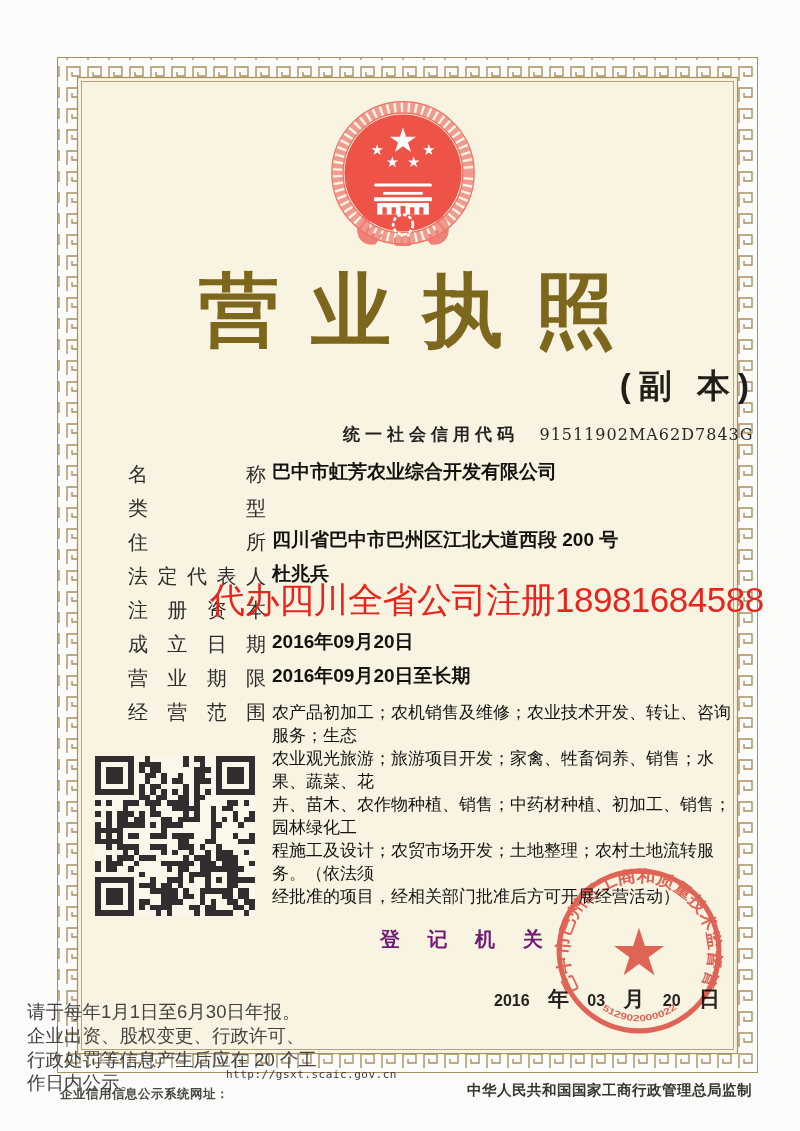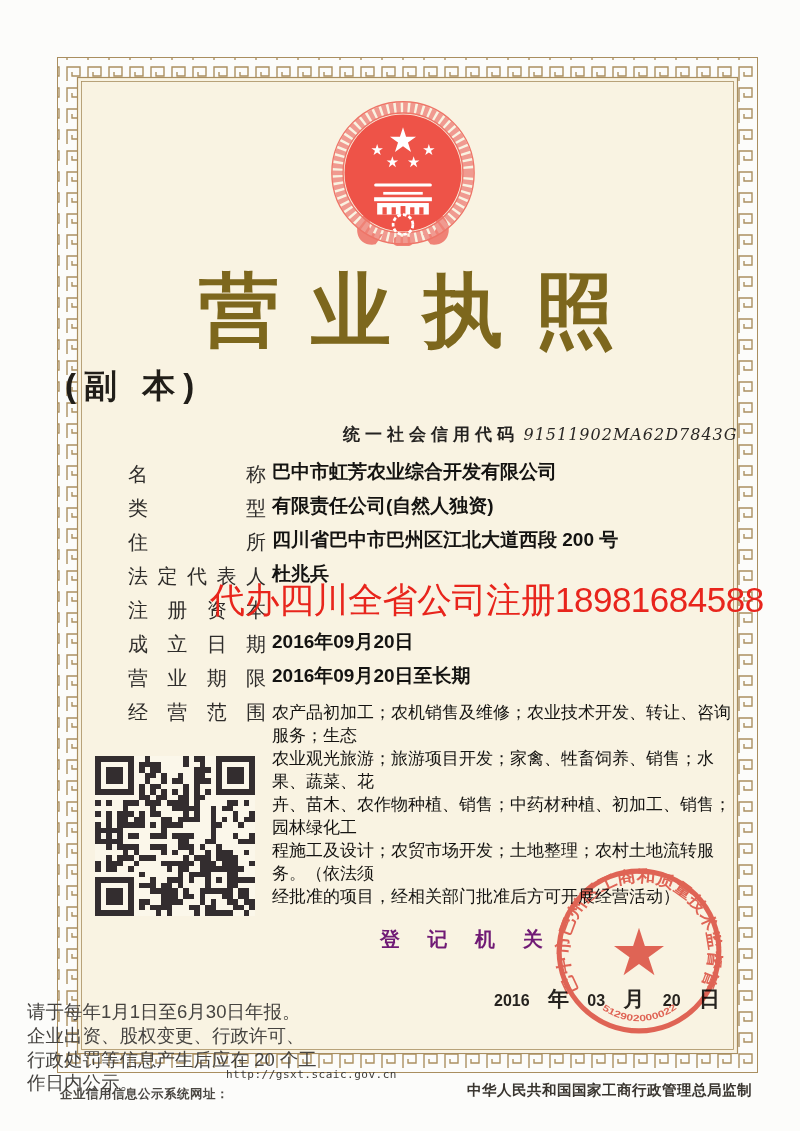--- a/index.html
+++ b/index.html
@@ -11,26 +11,26 @@
   }
   .abs{position:absolute;}
   .frame{left:0;top:0;width:800px;height:1131px;z-index:1;}
   .emblem{left:327px;top:100px;width:152px;height:158px;z-index:2;}
   .title{
     left:57px;top:258px;width:700px;text-align:center;z-index:2;
     font-size:80px;font-weight:700;color:#7d671d;
     letter-spacing:32px;text-indent:32px;white-space:nowrap;
   }
   .subtitle{
-    left:57px;top:364px;width:700px;text-align:left;z-index:2;
+    left:57px;top:364px;width:700px;text-align:right;z-index:2;
     font-size:33px;font-weight:600;color:#211e19;letter-spacing:8px;text-indent:8px;
   }
   .credit-line{left:343px;top:423px;z-index:2;white-space:nowrap;}
   .cc-label{font-size:17px;font-weight:700;letter-spacing:5px;color:#242220;}
-  .cc-value{font-size:16px;font-family:"DejaVu Serif", serif;color:#2a2826;margin-left:0;letter-spacing:1px;font-style:italic;}
+  .cc-value{font-size:16px;font-family:"DejaVu Serif", serif;color:#2a2826;margin-left:16px;letter-spacing:1px;}
   .fields{left:128px;top:462px;width:616px;z-index:3;}
   .row{display:flex;margin-bottom:10px;}
   .row.gap-top{margin-top:8px;}
   .jlabel{
     display:flex;justify-content:space-between;
     width:138px;min-width:138px;
     font-size:20px;line-height:24px;color:#2f2d2b;font-weight:500;
   }
   .value{
     margin-left:6px;font-size:19px;line-height:24px;color:#141311;font-weight:600;
@@ -131,21 +131,20 @@
           <span>名</span>
           <span>称</span>
         </div>
       <div class="value">巴中市虹芳农业综合开发有限公司</div>
     </div>
     <div class="row">
       <div class="jlabel">
           <span>类</span>
           <span>型</span>
         </div>
-      <div class="value">有限责任公司(自然人独资)</div>
     </div>
     <div class="row">
       <div class="jlabel">
           <span>住</span>
           <span>所</span>
         </div>
       <div class="value">四川省巴中市巴州区江北大道西段 200 号</div>
     </div>
     <div class="row gap-top">
       <div class="jlabel">

